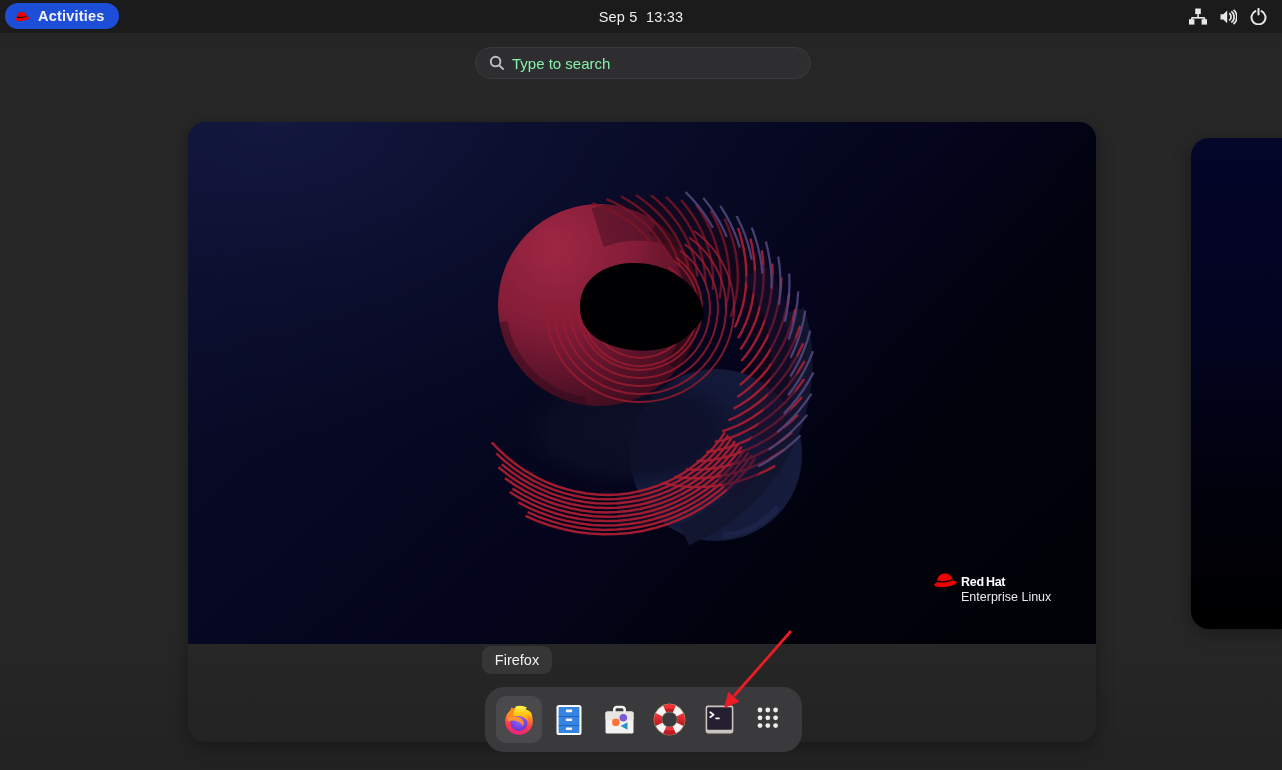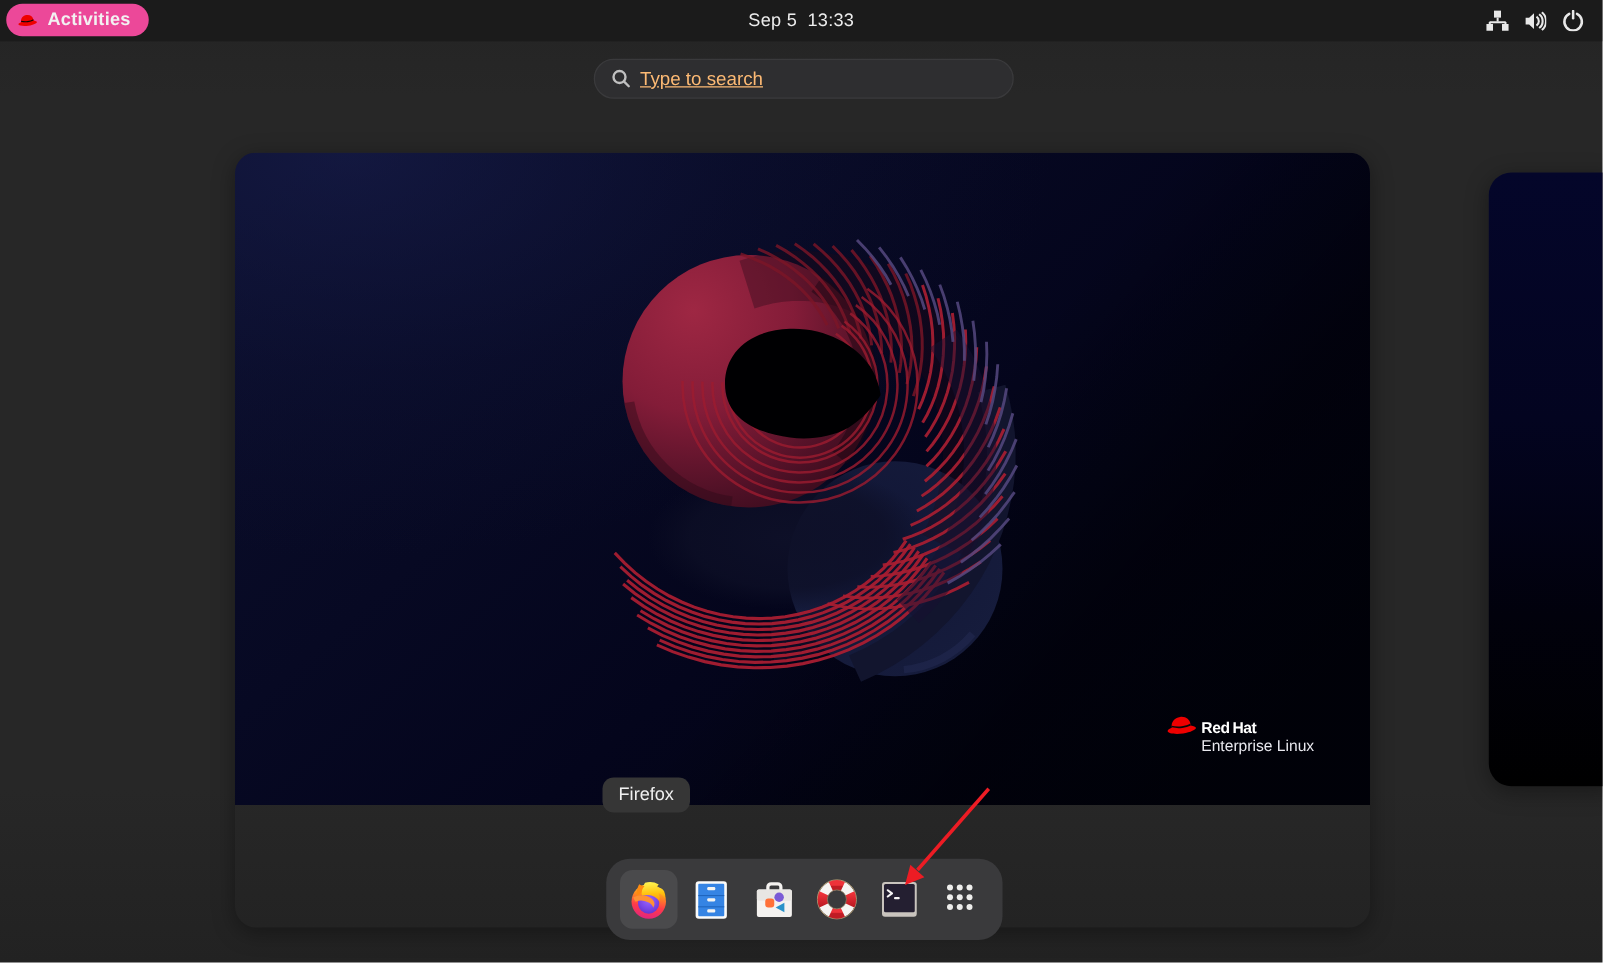--- a/index.html
+++ b/index.html
@@ -1,28 +1,28 @@
 <!DOCTYPE html>
 <html lang="en"><head>
 <meta charset="utf-8">
 <title>desktop</title>
 <style>
 * { margin:0; padding:0; box-sizing:border-box; }
 html,body { width:1282px; height:770px; overflow:hidden; }
 body { background:linear-gradient(180deg,#242424 0%,#272727 10%,#272727 82%,#222222 100%); font-family:"Liberation Sans", sans-serif; position:relative; }
 .topbar { position:absolute; left:0; top:0; width:1282px; height:33px; background:#1b1b1b; }
-.pill { position:absolute; left:5px; top:3px; height:26px; border-radius:13px; background:#ec4899; display:flex; align-items:center; padding:0 15px 0 9px; }
+.pill { position:absolute; left:5px; top:3px; height:26px; border-radius:13px; background:#1d4ed8; display:flex; align-items:center; padding:0 15px 0 9px; }
 .pill .txt { color:#f2f2f2; font-size:14.5px; font-weight:bold; margin-left:8px; letter-spacing:0.2px; }
 .clock { position:absolute; left:0; top:0; width:1282px; height:33px; display:flex; align-items:center; justify-content:center; color:#ededed; font-size:14.5px; font-weight:normal; letter-spacing:0.2px; }
 .status { position:absolute; right:15px; top:0; height:33px; display:flex; align-items:center; gap:13px; }
 .search { position:absolute; left:475px; top:47px; width:336px; height:32px; border-radius:17px; background:#2e2e30; border:1px solid #3a3a3c; display:flex; align-items:center; padding-left:13px; }
-.search .ph { color:#fdba74; font-size:15px; margin-left:7px;text-decoration:underline; }
+.search .ph { color:#86efac; font-size:15px; margin-left:7px; }
 .win { position:absolute; left:188px; top:122px; width:908px; height:620px; border-radius:17px; overflow:hidden; box-shadow:0 4px 18px rgba(0,0,0,0.35); }
 .win2 { position:absolute; left:1191px; top:138px; width:100px; height:491px; border-radius:18px 0 0 18px; background:linear-gradient(180deg,#04062a 0%, #030420 40%, #01010c 72%, #000 100%); box-shadow:0 4px 18px rgba(0,0,0,0.35); }
-.tooltip { position:absolute; left:482px; top:622px; width:70px; height:28px; background:#363636; border-radius:9px; color:#f0f0f0; font-size:14.5px; display:flex; align-items:center; justify-content:center; }
+.tooltip { position:absolute; left:482px; top:646px; width:70px; height:28px; background:#363636; border-radius:9px; color:#f0f0f0; font-size:14.5px; display:flex; align-items:center; justify-content:center; }
 .dock { position:absolute; left:485px; top:687px; width:317px; height:65px; border-radius:19px; background:#3a3a3c; display:flex; align-items:center; padding-left:9px; }
 .slot { width:50px; height:65px; display:flex; align-items:center; justify-content:center; position:relative; }
 .hl { position:absolute; left:2px; top:9px; width:46px; height:47px; border-radius:10px; background:#4a4a4c; }
 .slot svg { position:relative; }
 </style>
 </head>
 <body>
 <div class="topbar"></div>
 <div class="pill">
     <svg width="16" height="12" viewBox="0 0 24 17">

